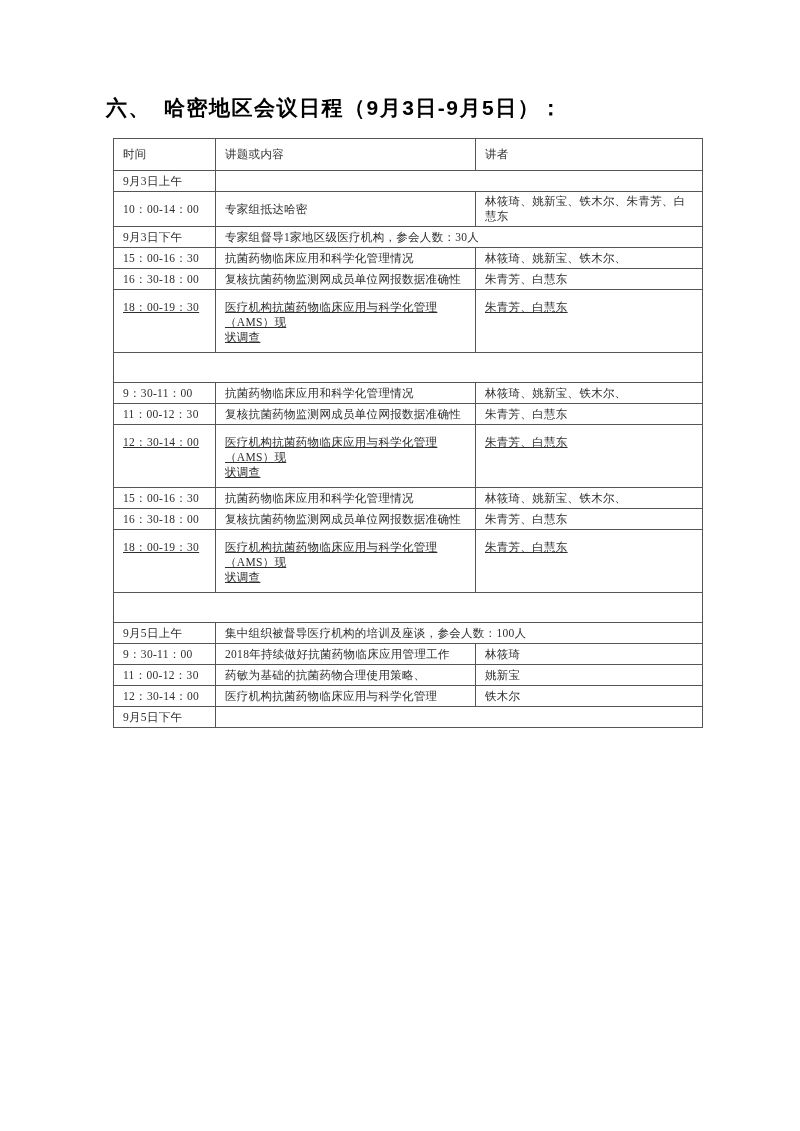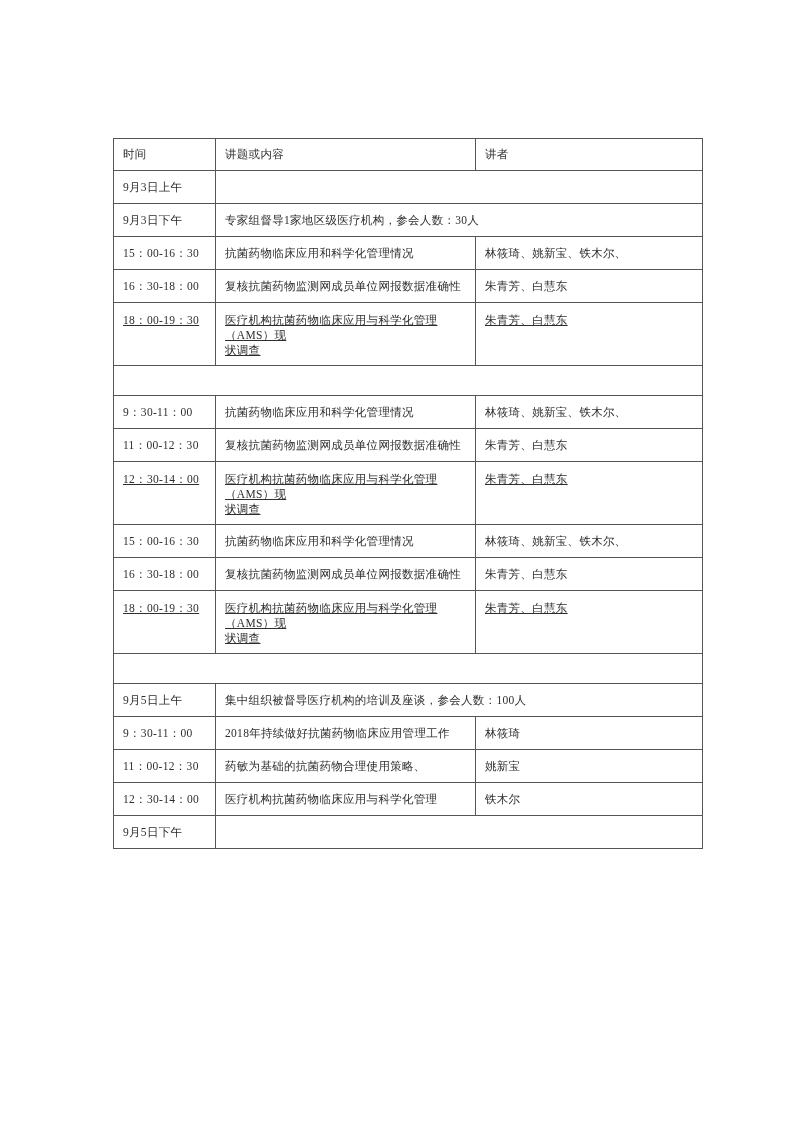--- a/index.html
+++ b/index.html
@@ -29,52 +29,60 @@
     padding:2px 5px 2px 9px;
     vertical-align:middle;
     overflow:hidden;
     letter-spacing:0.3px;
     line-height:15px;
   }
   col.c-time    { width:102px; }
   col.c-content { width:260px; }
   col.c-speaker { width:227px; }
   tr.h-head   { height:32px; }
-  tr.h-single { height:33px; }
+  tr.h-single { height:21px; }
   tr.h-tall   { height:63px; }
   tr.h-spacer { height:30px; }
   tr.h-tall td { vertical-align:top; padding-top:10px;text-decoration:underline; }
   td.pre { white-space:pre-wrap; line-height:27px; padding-top:5px; }
   td.spacer-cell { border-left:1px solid #555555; border-right:1px solid #555555; }
 </style>
 </head>
 <body>
 
 <div class="page">
 
+  <div class="doc-title">
+    <span class="title-num">六、</span><span>哈密地区会议日程（9月3日-9月5日）：</span>
+  </div>
 
   <table class="schedule">
     <colgroup>
         <col class="c-time">
         <col class="c-content">
         <col class="c-speaker">
       </colgroup>
 
     <tbody>
         <tr class="h-head">
       <td>时间</td>
       <td>讲题或内容</td>
       <td>讲者</td>
     </tr>
 
     <tr class="h-single">
       <td>9月3日上午</td>
       <td colspan="2"></td>
     </tr>
 
+    <tr class="h-single">
+      <td>10：00-14：00</td>
+      <td>专家组抵达哈密</td>
+      <td>林筱琦、姚新宝、铁木尔、朱青芳、白慧东</td>
+    </tr>
 
     <tr class="h-single">
       <td>9月3日下午</td>
       <td colspan="2">专家组督导1家地区级医疗机构，参会人数：30人</td>
     </tr>
 
     <tr class="h-single">
       <td>15：00-16：30</td>
       <td>抗菌药物临床应用和科学化管理情况</td>
       <td>林筱琦、姚新宝、铁木尔、</td>

